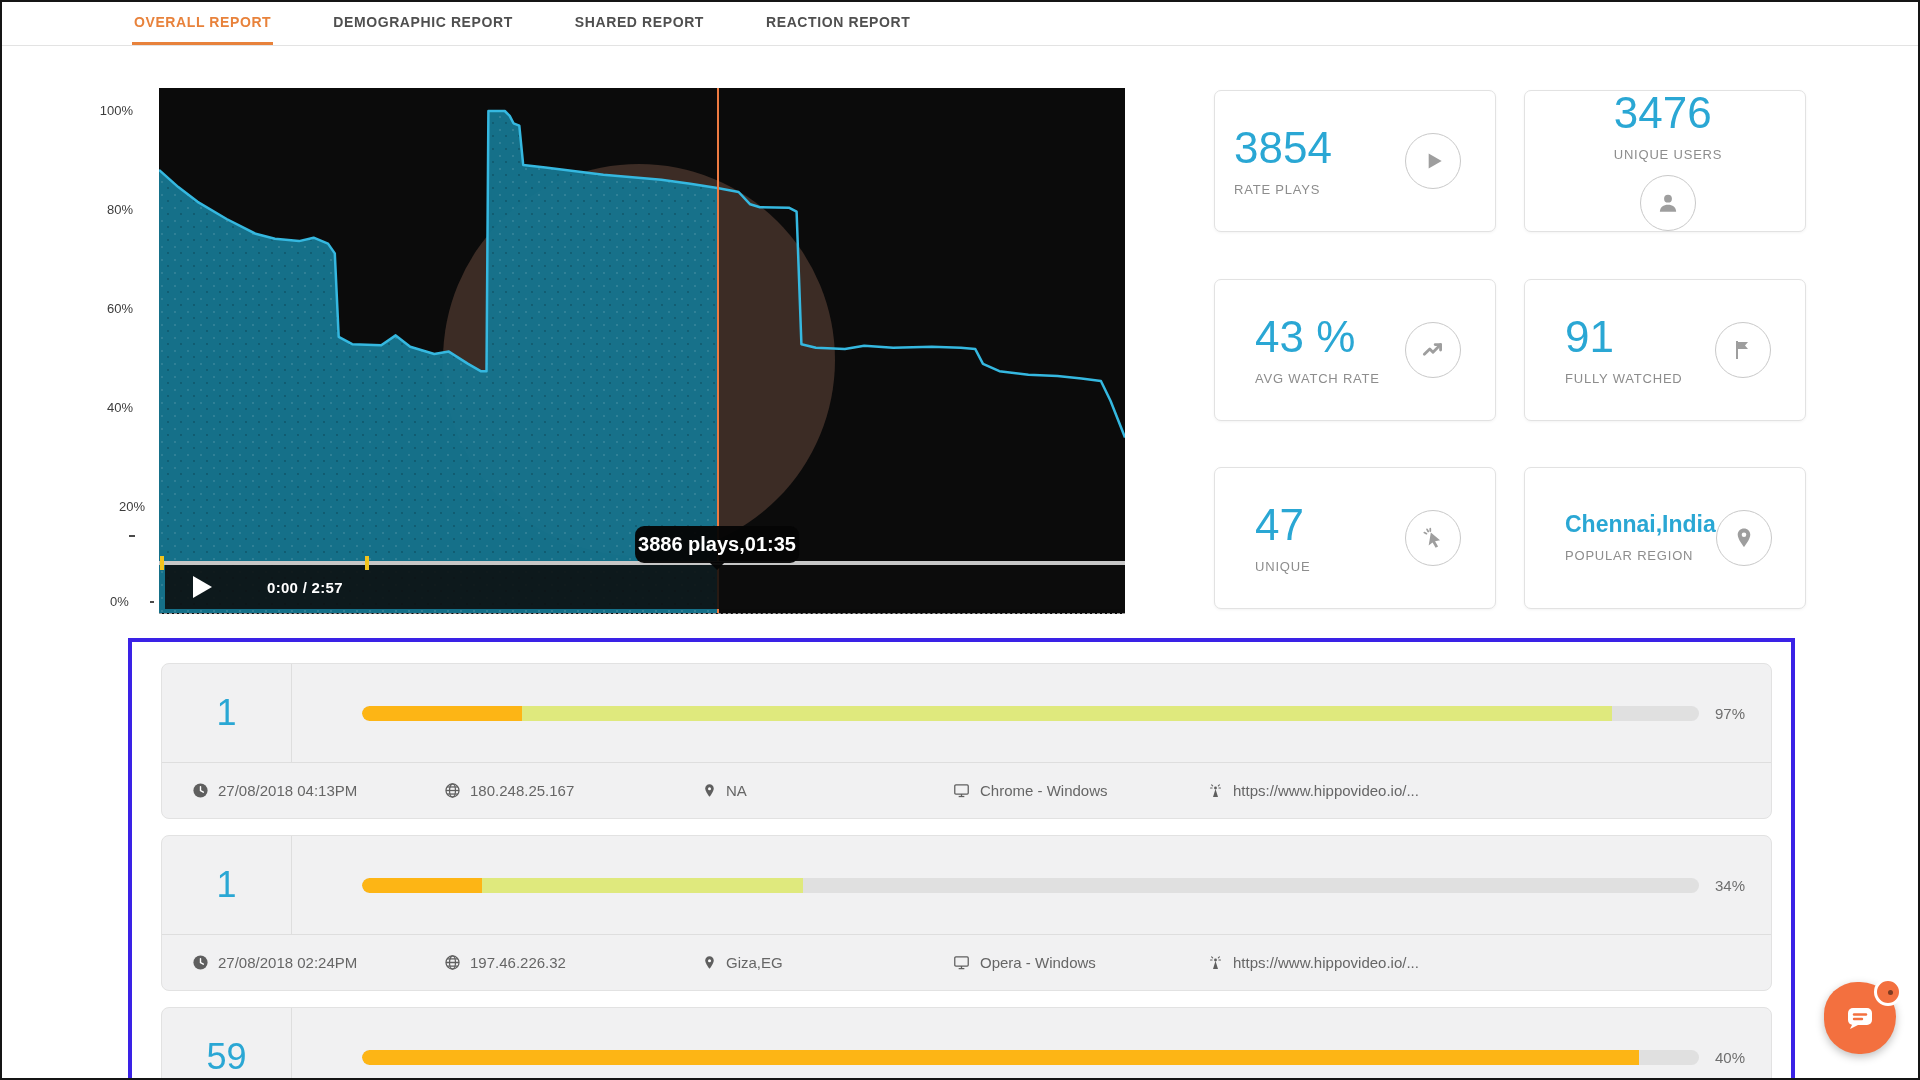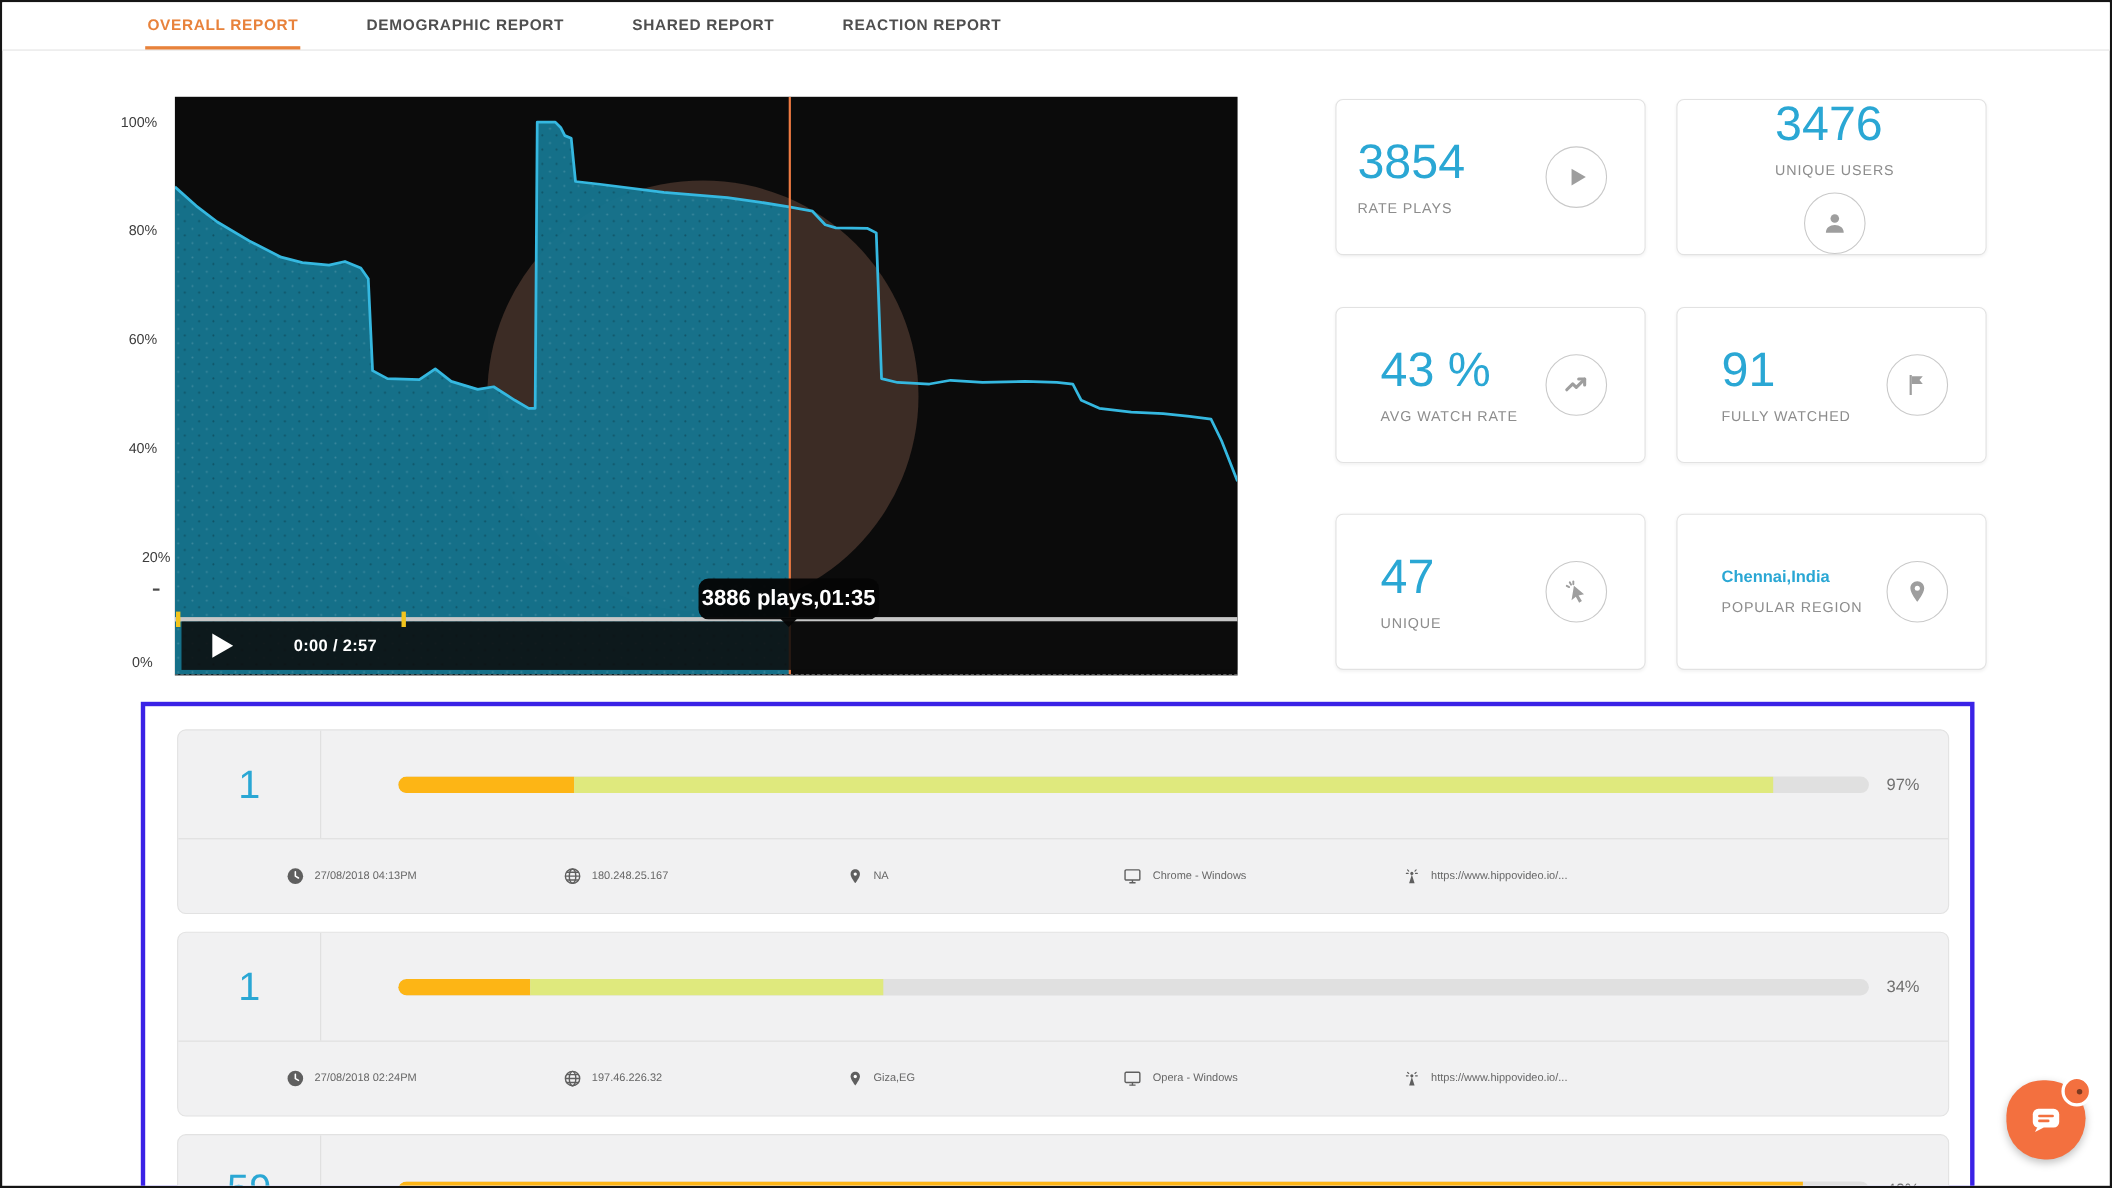--- a/index.html
+++ b/index.html
@@ -17,21 +17,21 @@
     display:flex; padding-left:130px; gap:58px;
   }
   .tab {
     font-size:14px; letter-spacing:.6px; color:#4f4f4f; font-weight:700;
     padding:12px 2px 9px; cursor:pointer; border-bottom:3px solid transparent;
   }
   .tab.active { color:#e8823b; border-bottom-color:#e8823b; }
 
   
   .ytick { position:absolute; width:44px; text-align:right; font-size:13px; color:#3c3c3c;
-           display:flex; align-items:center; justify-content:flex-end; gap:21px;margin-left:10px; }
+           display:flex; align-items:center; justify-content:flex-end; gap:21px; }
   .ytick .tickmark { display:inline-block; width:6px; height:2px; background:#4a4a4a; }
 
   .video {
     position:absolute; left:157px; top:86px; width:966px; height:526px;
     background:#0b0b0b; border-bottom:1px dashed #9c9c9c; overflow:hidden;
   }
   .video svg.engagement { position:absolute; left:0; top:0; }
   .playhead { position:absolute; top:0; width:2px; height:526px; background:#ef7b42; z-index:4; }
   .chart-tooltip {
     position:absolute; top:438px; transform:translateX(-50%); z-index:6;
@@ -55,21 +55,21 @@
 
   
   .stat-card {
     position:absolute; width:282px; height:142px; background:#fff;
     border:1px solid #e2e2e2; border-radius:7px; box-shadow:0 1px 3px rgba(0,0,0,.05);
     display:flex; align-items:center; justify-content:space-between;
     padding:0 34px 0 40px;
   }
   .stat-text { display:flex; flex-direction:column; }
   .stat-value { font-size:44px; color:#2aa7d4; line-height:1; }
-  .stat-value.small { font-size:15px; font-weight:700; }
+  .stat-value.small { font-size:23px; font-weight:700; }
   .stat-label { font-size:13px; color:#8d8d8d; letter-spacing:.8px; margin-top:12px; }
   .stat-icon-circle {
     width:56px; height:56px; border:1.5px solid #c9c9c9; border-radius:50%;
     display:flex; align-items:center; justify-content:center; color:#9e9e9e; flex:none;
   }
 
   
   .sessions-box {
     position:absolute; left:126px; top:636px; width:1667px; height:444px;
     border:4px solid #3a22e6; background:#fff; overflow:hidden;
@@ -85,22 +85,22 @@
     display:flex; align-items:center; justify-content:center;
     font-size:36px; color:#2aa7d4;
   }
   .row-barwrap { flex:1; margin:0 16px 0 70px; position:relative; height:15px; }
   .bar-track { position:absolute; inset:0; background:#e0e0e0; border-radius:8px; overflow:hidden; }
   .bar-seg { position:absolute; top:0; height:100%; }
   .bar-orange { background:#fdb515; border-radius:8px 0 0 8px; }
   .bar-green { background:#dfe97d; }
   .row-pct { width:56px; flex:none; font-size:15px; color:#6f6f6f; }
   .row-meta {
-    display:flex; align-items:center; height:68px; border-top:1px solid #dedede;
-    padding-left:98px; font-size:10px; color:#666;
+    display:flex; align-items:center; height:56px; border-top:1px solid #dedede;
+    padding-left:30px; font-size:15px; color:#666;
   }
   .meta-item { display:flex; align-items:center; gap:9px; }
   .meta-item svg { flex:none; }
   .w1{width:252px;} .w2{width:258px;} .w3{width:250px;} .w4{width:255px;}
 
   
   .chat-fab {
     position:absolute; left:1822px; top:980px; width:72px; height:72px;
     background:#f3703f; z-index:20; cursor:pointer;
     border-radius:48% 52% 50% 50% / 46% 50% 54% 50%;

